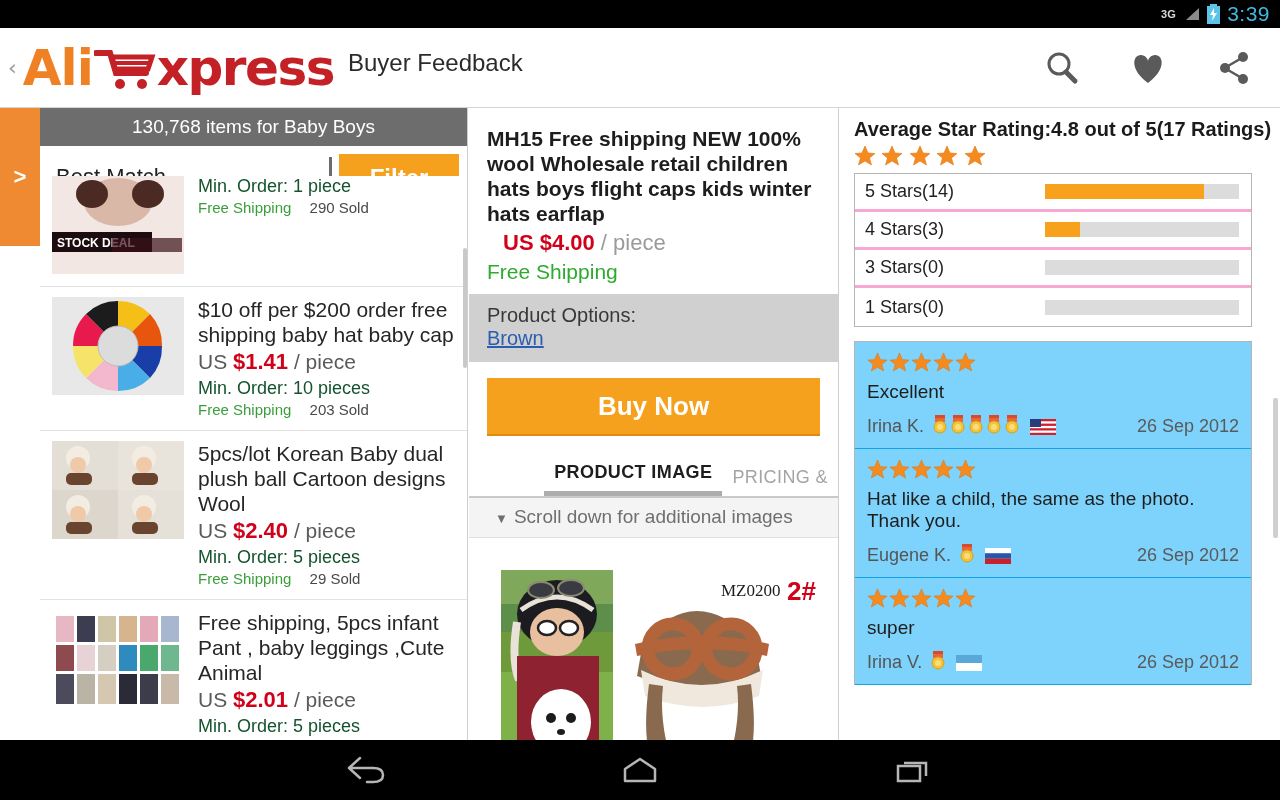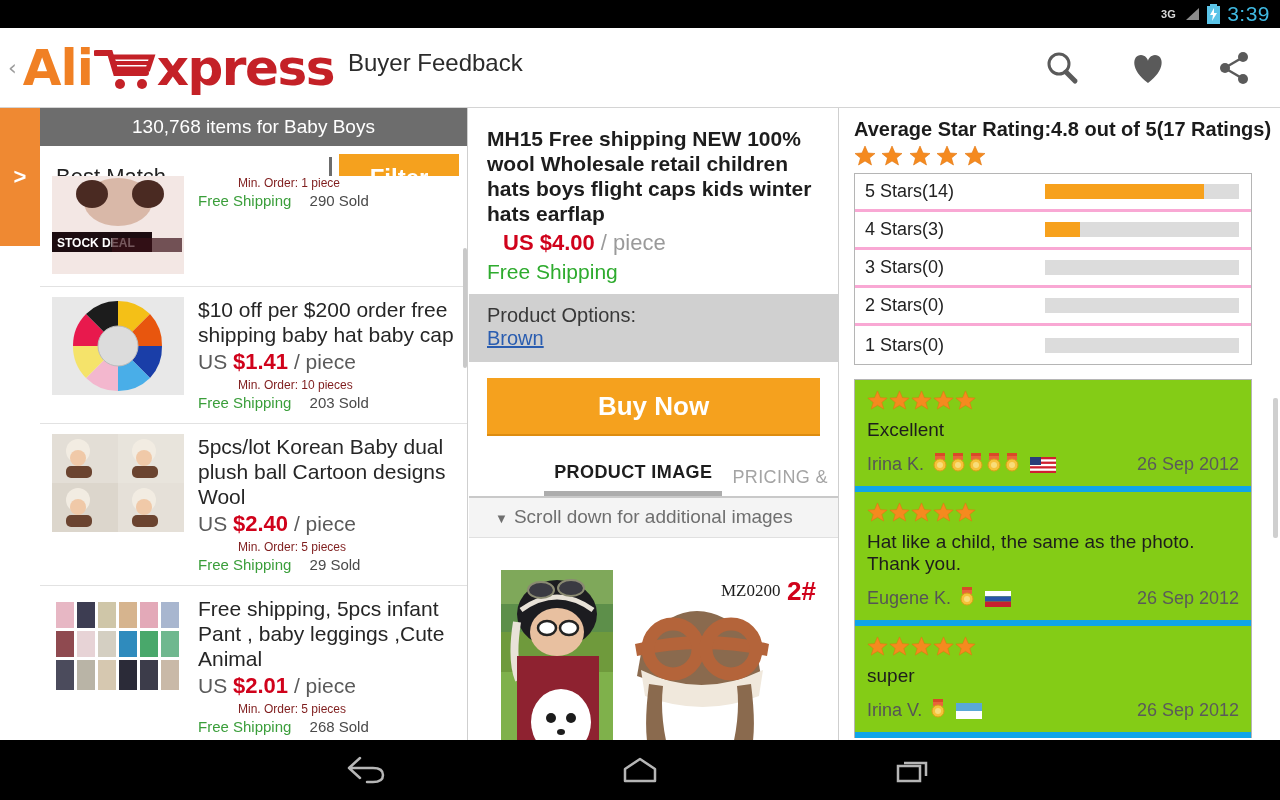--- a/index.html
+++ b/index.html
@@ -104,21 +104,21 @@
   }
   .prod-row.clipped { padding-top: 0; margin-top: -36px; }
   .pthumb {
     width: 132px; min-width: 132px; height: 98px; background: #ececec;
     position: relative; overflow: hidden;
   }
   .pinfo { flex: 1; min-width: 0; }
   .ptitle { font-size: 21px; color: #262626; line-height: 25px; }
   .pprice { font-size: 21px; color: #5a5a5a; margin-top: 2px; }
   .pprice b { color: #d0021b; font-size: 22px; }
-  .pmin { font-size: 12px; color: #7f1d1d; margin-top: 3px; margin-left: 40px; }
+  .pmin { font-size: 18px; color: #14532d; margin-top: 3px; }
   .pfoot { font-size: 15px; margin-top: 2px; }
   .pfoot .ship { color: #3a9e3a; }
   .pfoot .sold { color: #4a4a4a; margin-left: 14px; }
   .l-scroll {
     position: absolute; right: 0; top: 140px; width: 4px; height: 120px;
     background: #c9c9c9; border-radius: 2px;
   }
 
   
   .pane-mid {
@@ -186,21 +186,21 @@
   }
   .bar-row:last-child { border-bottom: none; }
   .bar-label { font-size: 18px; color: #222; width: 180px; }
   .bar-track { flex: 1; height: 15px; background: #dcdcdc; position: relative; }
   .bar-fill { position: absolute; left: 0; top: 0; height: 15px; background: #f7a11d; }
 
   .reviews {
     margin: 14px 28px 0 14px; border: 1px solid #b5b5b5; border-bottom: none;
   }
   .review {
-    padding: 10px 12px 10px 12px; border-bottom: 6px solid #0ea5e9; background: #84cc16;
+    padding: 10px 12px 10px 12px; border-bottom: 1px solid #0ea5e9; background: #7dd3fc;
   }
   .rv-stars { margin-bottom: 8px; }
   .rv-text { font-size: 19px; color: #1d1d1d; margin-bottom: 12px; }
   .rv-meta { display: flex; align-items: center; }
   .rv-name { font-size: 18px; color: #555; margin-right: 8px; }
   .rv-medals { display: flex; align-items: center; gap: 2px; margin-right: 10px; }
   .rv-date { margin-left: auto; font-size: 18px; color: #5a5a5a; }
   .r-scroll {
     position: absolute; right: 2px; top: 290px; width: 5px; height: 140px;
     background: #cfcfcf; border-radius: 2px;
@@ -539,26 +539,20 @@
           </div>
         </div>
         <div class="bar-row">
           <div class="bar-label">4 Stars(3)</div>
           <div class="bar-track">
             <div class="bar-fill" style="width: 18%;"></div>
           </div>
         </div>
         <div class="bar-row">
           <div class="bar-label">3 Stars(0)</div>
-          <div class="bar-track">
-            <div class="bar-fill" style="width: 0%;"></div>
-          </div>
-        </div>
-        <div class="bar-row">
-          <div class="bar-label">2 Stars(0)</div>
           <div class="bar-track">
             <div class="bar-fill" style="width: 0%;"></div>
           </div>
         </div>
         <div class="bar-row">
           <div class="bar-label">1 Stars(0)</div>
           <div class="bar-track">
             <div class="bar-fill" style="width: 0%;"></div>
           </div>
         </div>

